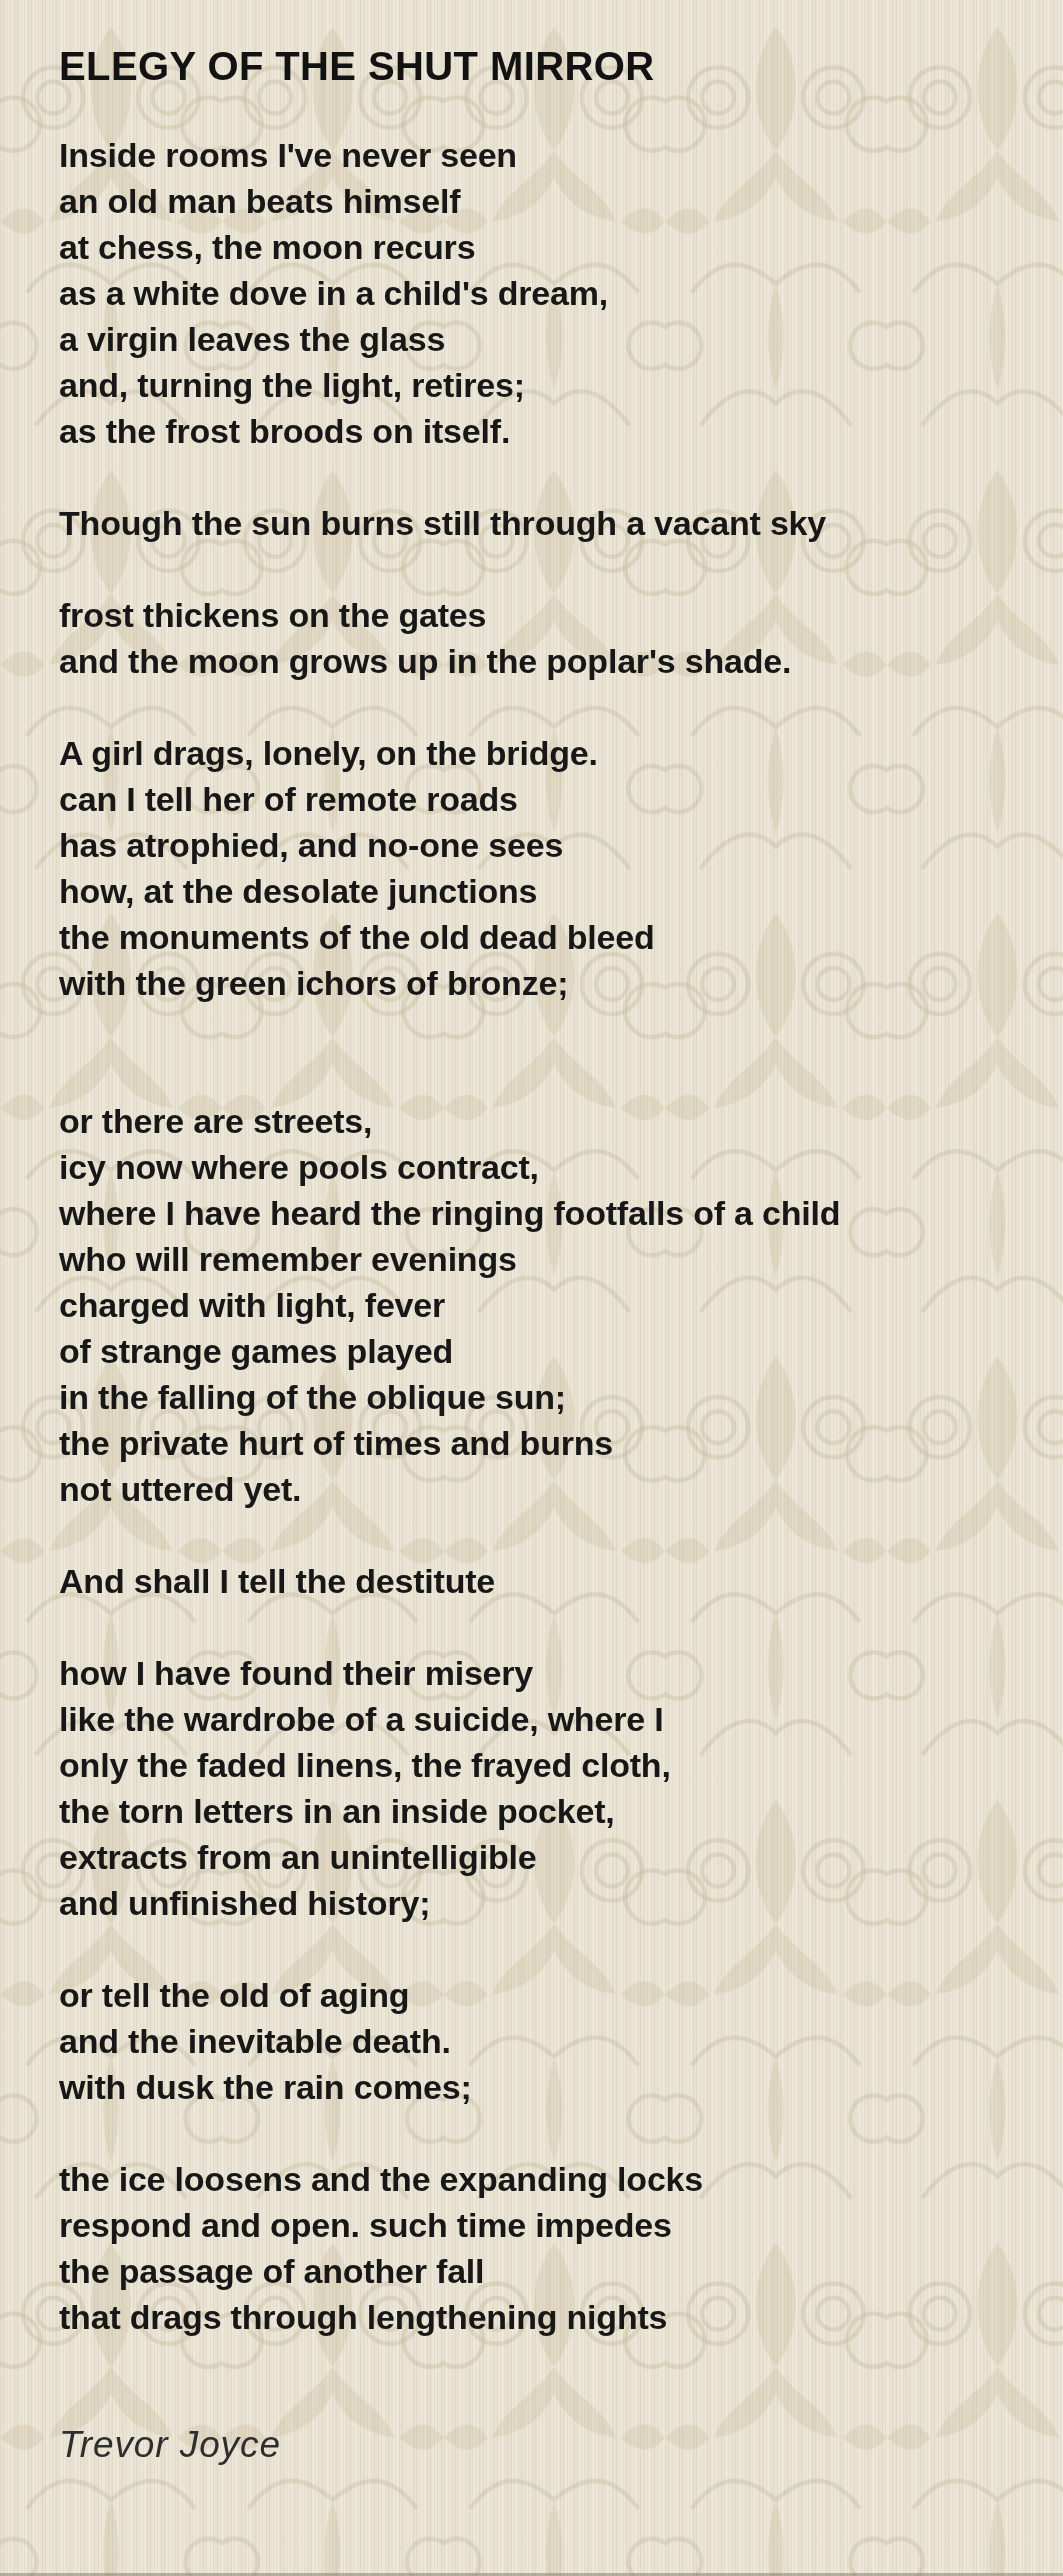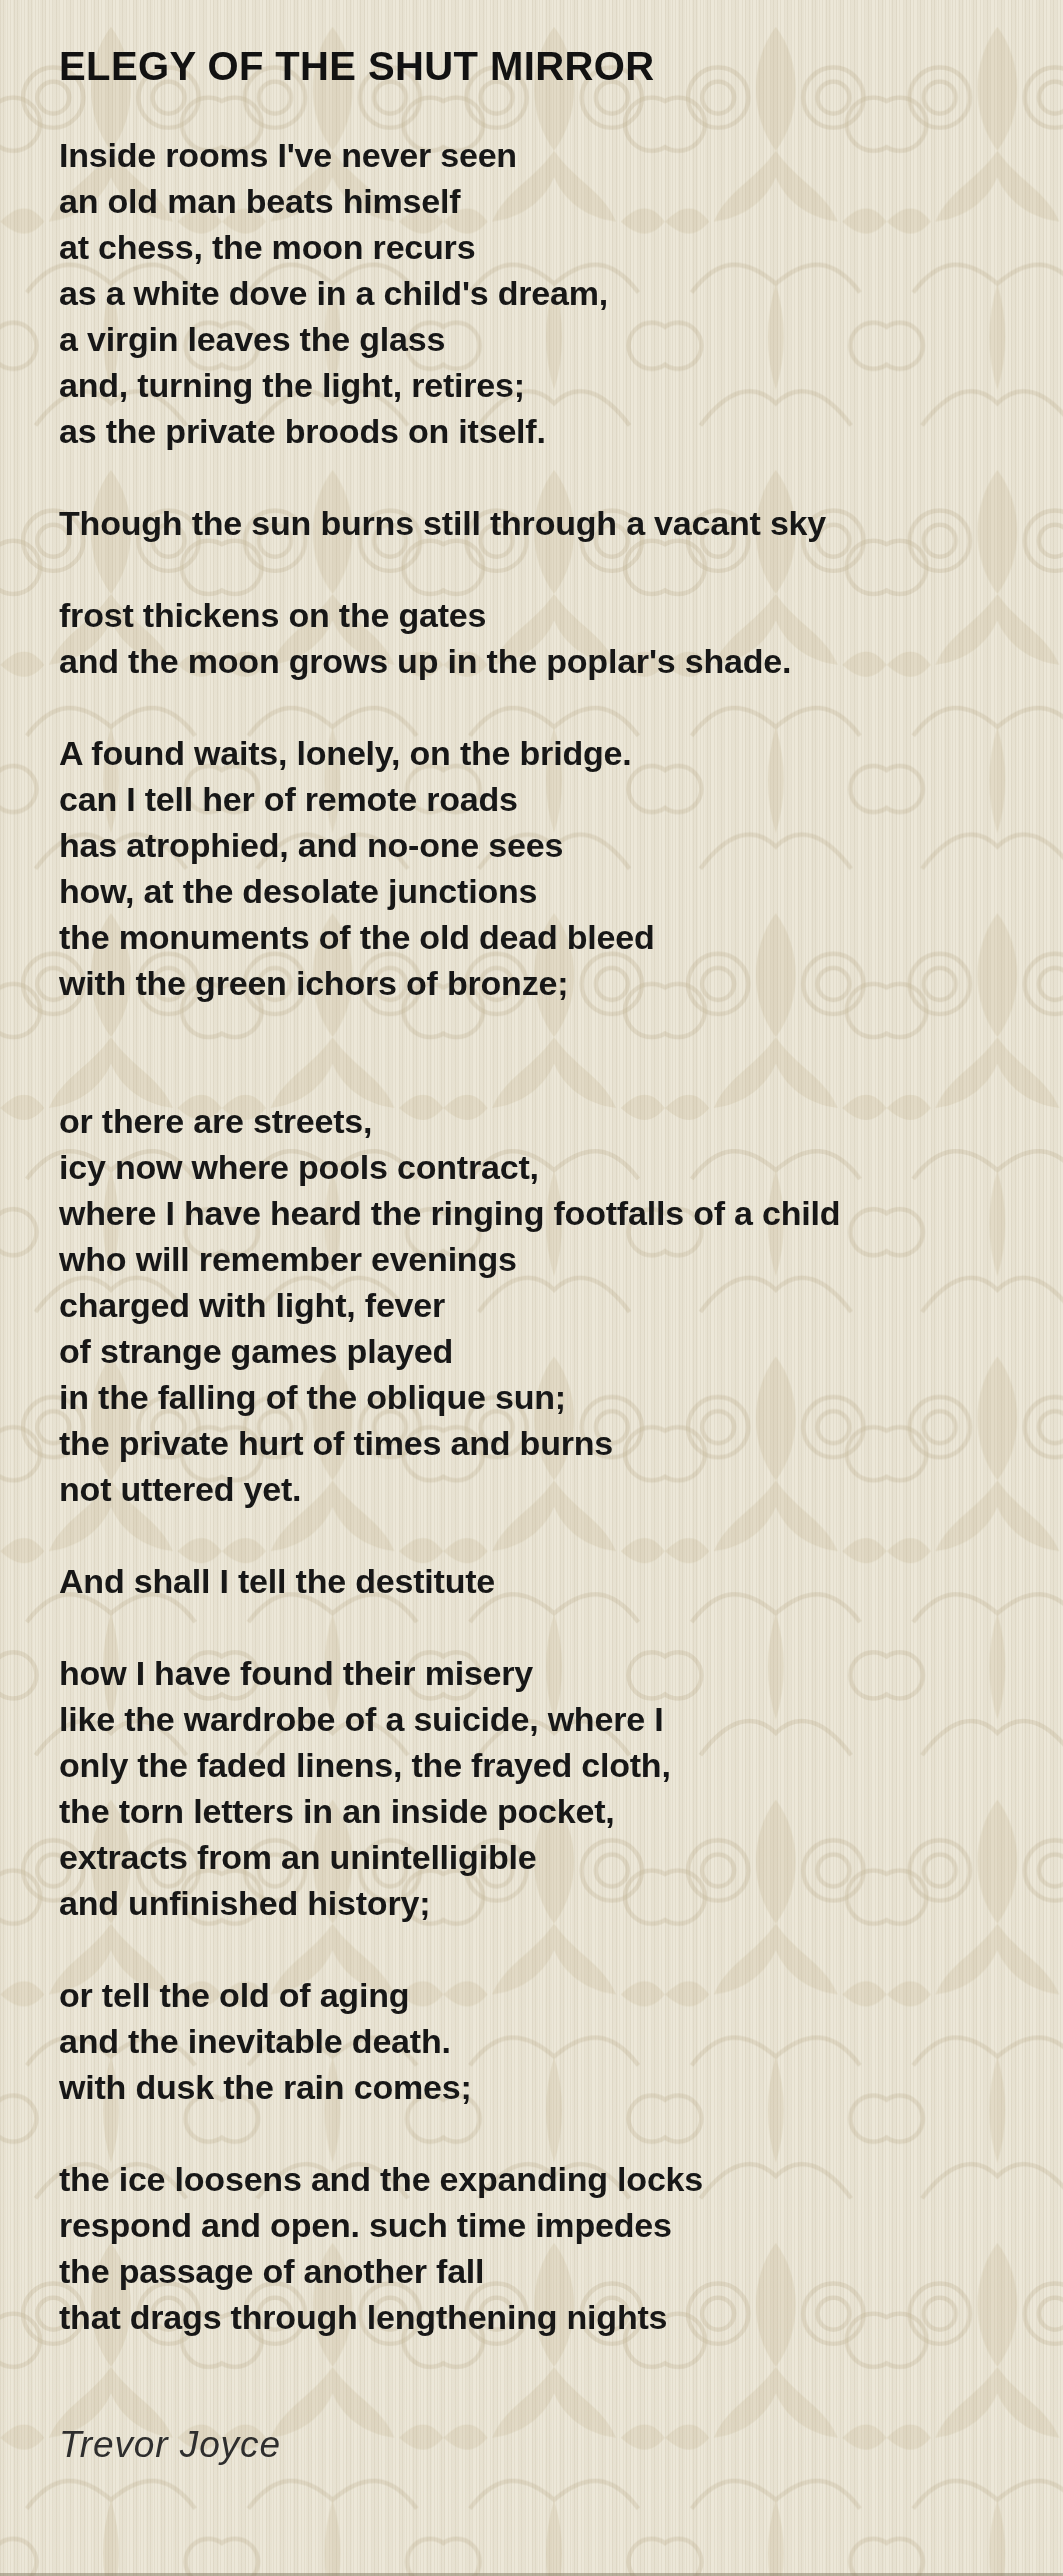--- a/index.html
+++ b/index.html
@@ -106,28 +106,28 @@
   <div class="content">
     <h1 class="title">ELEGY OF THE SHUT MIRROR</h1>
 
     <div class="poem-body">
       <div class="line">Inside rooms I've never seen</div>
       <div class="line">an old man beats himself</div>
       <div class="line">at chess, the moon recurs</div>
       <div class="line">as a white dove in a child's dream,</div>
       <div class="line">a virgin leaves the glass</div>
       <div class="line">and, turning the light, retires;</div>
-      <div class="line">as the private broods on itself.</div>
+      <div class="line">as the frost broods on itself.</div>
       <div class="line"></div>
       <div class="line">Though the sun burns still through a vacant sky</div>
       <div class="line"></div>
       <div class="line">frost thickens on the gates</div>
       <div class="line">and the moon grows up in the poplar's shade.</div>
       <div class="line"></div>
-      <div class="line">A found waits, lonely, on the bridge.</div>
+      <div class="line">A girl drags, lonely, on the bridge.</div>
       <div class="line">can I tell her of remote roads</div>
       <div class="line">has atrophied, and no-one sees</div>
       <div class="line">how, at the desolate junctions</div>
       <div class="line">the monuments of the old dead bleed</div>
       <div class="line">with the green ichors of bronze;</div>
       <div class="line"></div>
       <div class="line"></div>
       <div class="line">or there are streets,</div>
       <div class="line">icy now where pools contract,</div>
       <div class="line">where I have heard the ringing footfalls of a child</div>

